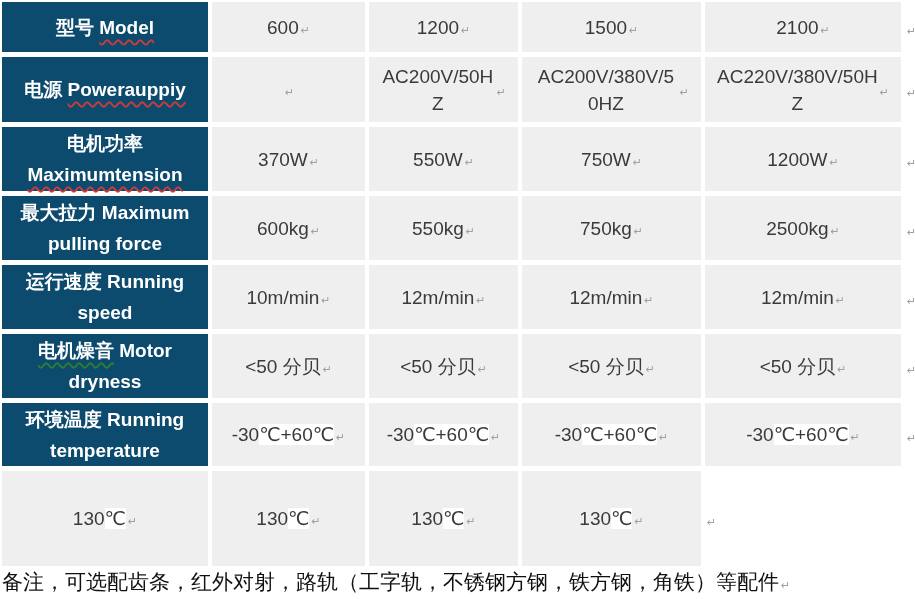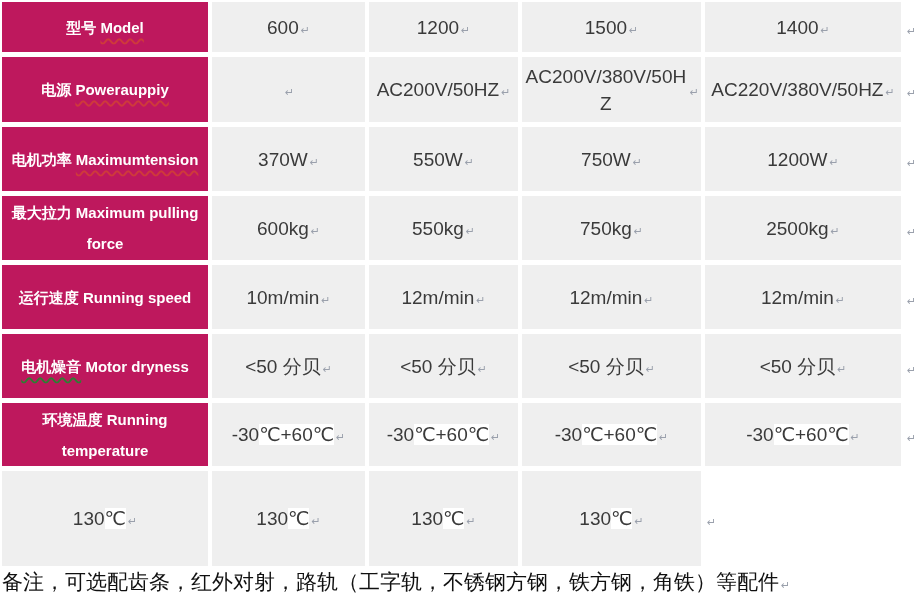--- a/index.html
+++ b/index.html
@@ -13,28 +13,28 @@
     display:grid;
     grid-template-columns:206px 153px 149px 179px 196px 10px;
     grid-template-rows:50px 65px 64px 64px 64px 64px 63px 95px;
     column-gap:4px;row-gap:5px;
   }
   .cell{
     display:flex;align-items:center;justify-content:center;
     text-align:center;
   }
   .head{
-    background:#be185d;color:#ffffff;
-    font-size:15px;font-weight:bold;line-height:31px;
+    background:#0c4a6e;color:#ffffff;
+    font-size:19px;font-weight:bold;line-height:31px;
     padding:0 3px;
   }
   .val{
     background:#efefef;color:#3a3a3a;
     font-size:19px;line-height:27px;
-    padding:0 2px;
+    padding:0 12px;
   }
   .val .txt{word-break:break-all;}
   .rowend{background:transparent;justify-content:flex-start;align-items:flex-start;padding-top:8px;}
   .wavy-red{
     text-decoration-line:underline;text-decoration-style:wavy;
     text-decoration-color:#cf3a3a;text-decoration-thickness:2px;
     text-underline-offset:5px;
   }
   .wavy-green{
     text-decoration-line:underline;text-decoration-style:wavy;
@@ -69,21 +69,21 @@
     </div>
     <div class="cell val">
       <span class="txt"><span>1200</span></span>
       <span class="ret">↵</span>
     </div>
     <div class="cell val">
       <span class="txt"><span>1500</span></span>
       <span class="ret">↵</span>
     </div>
     <div class="cell val">
-      <span class="txt"><span>1400</span></span>
+      <span class="txt"><span>2100</span></span>
       <span class="ret">↵</span>
     </div>
     <div class="cell rowend">
       <span class="ret end">↵</span>
     </div>
     <div class="cell head">
       <span><span>电源 </span><span class="wavy-red">Powerauppiy</span></span>
     </div>
     <div class="cell val">
       <span class="ret">↵</span>

